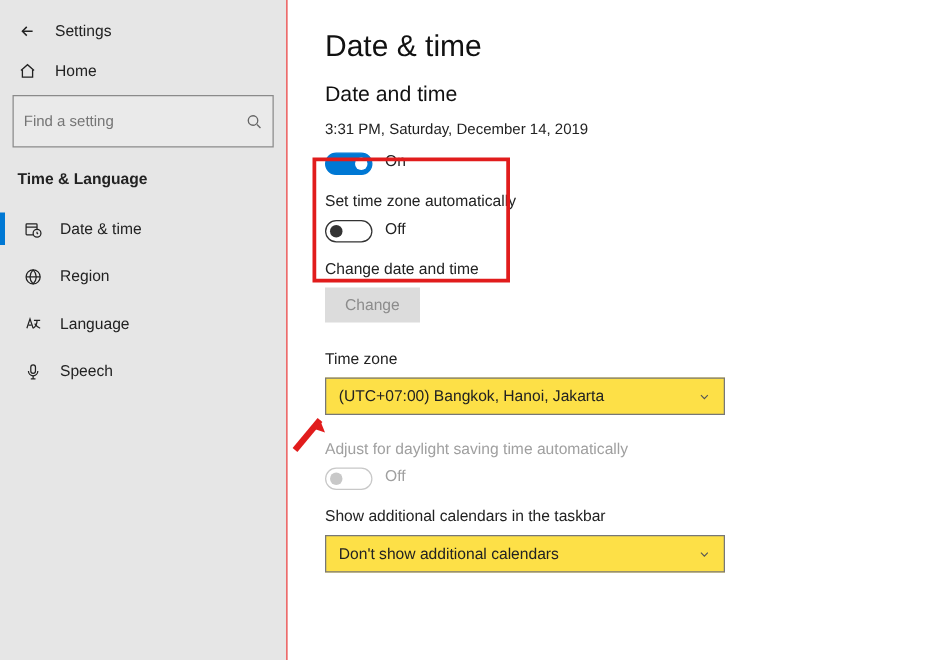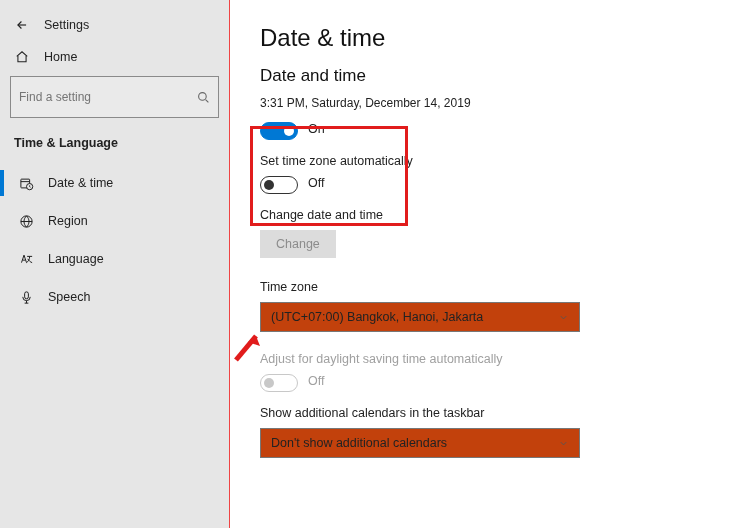--- a/index.html
+++ b/index.html
@@ -108,21 +108,21 @@
     display:inline-flex; align-items:center; justify-content:center;
     height: 28px; padding: 12px 16px;
     background:#dcdcdc; color:#8c8c8c;
     font-size:12.5px; border:none;
   }
   .select {
     display:flex; align-items:center; justify-content:space-between;
     width: 320px; height: 30px;
     border:1px solid #777; padding:0 10px;
     font-size:12.5px; color:#222; cursor:pointer;
-    background:#c2410c;
+    background:#fde047;
   }
   .select .chev { color:#555; }
 
   .highlight-box {
     position:absolute; border:3px solid #e11c1c;
     left: 250px; top: 126px; width: 158px; height: 100px;
     pointer-events:none;
   }
   .arrow {
     position:absolute; left:230px; top:326px;

